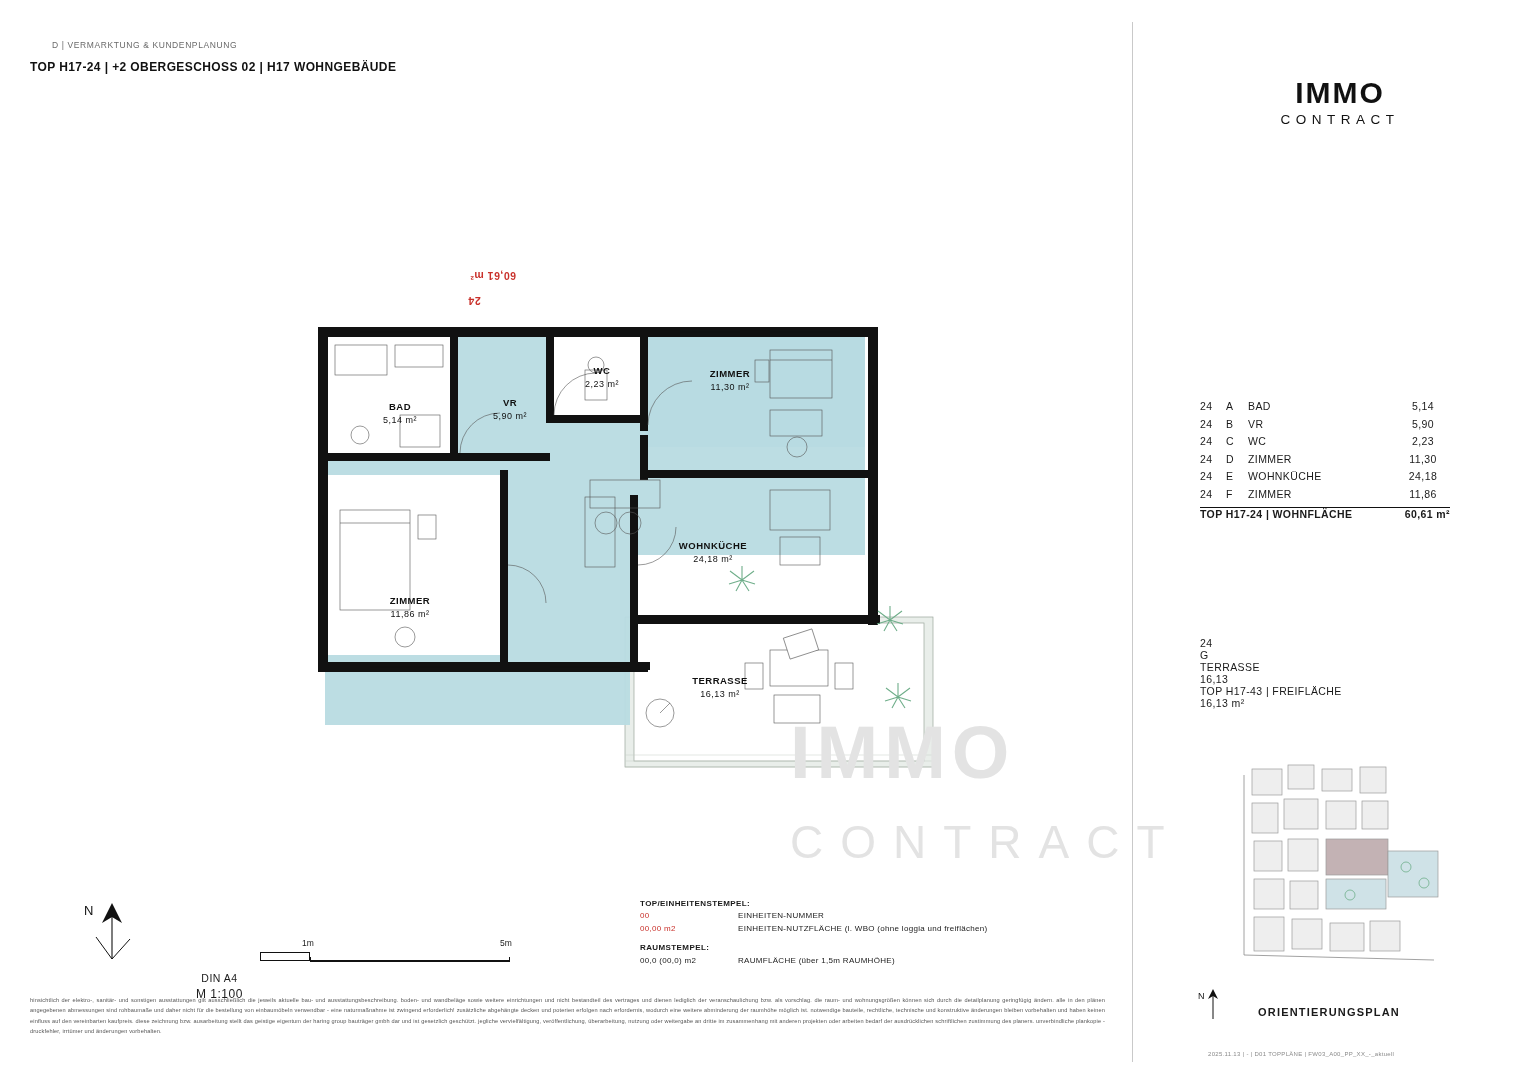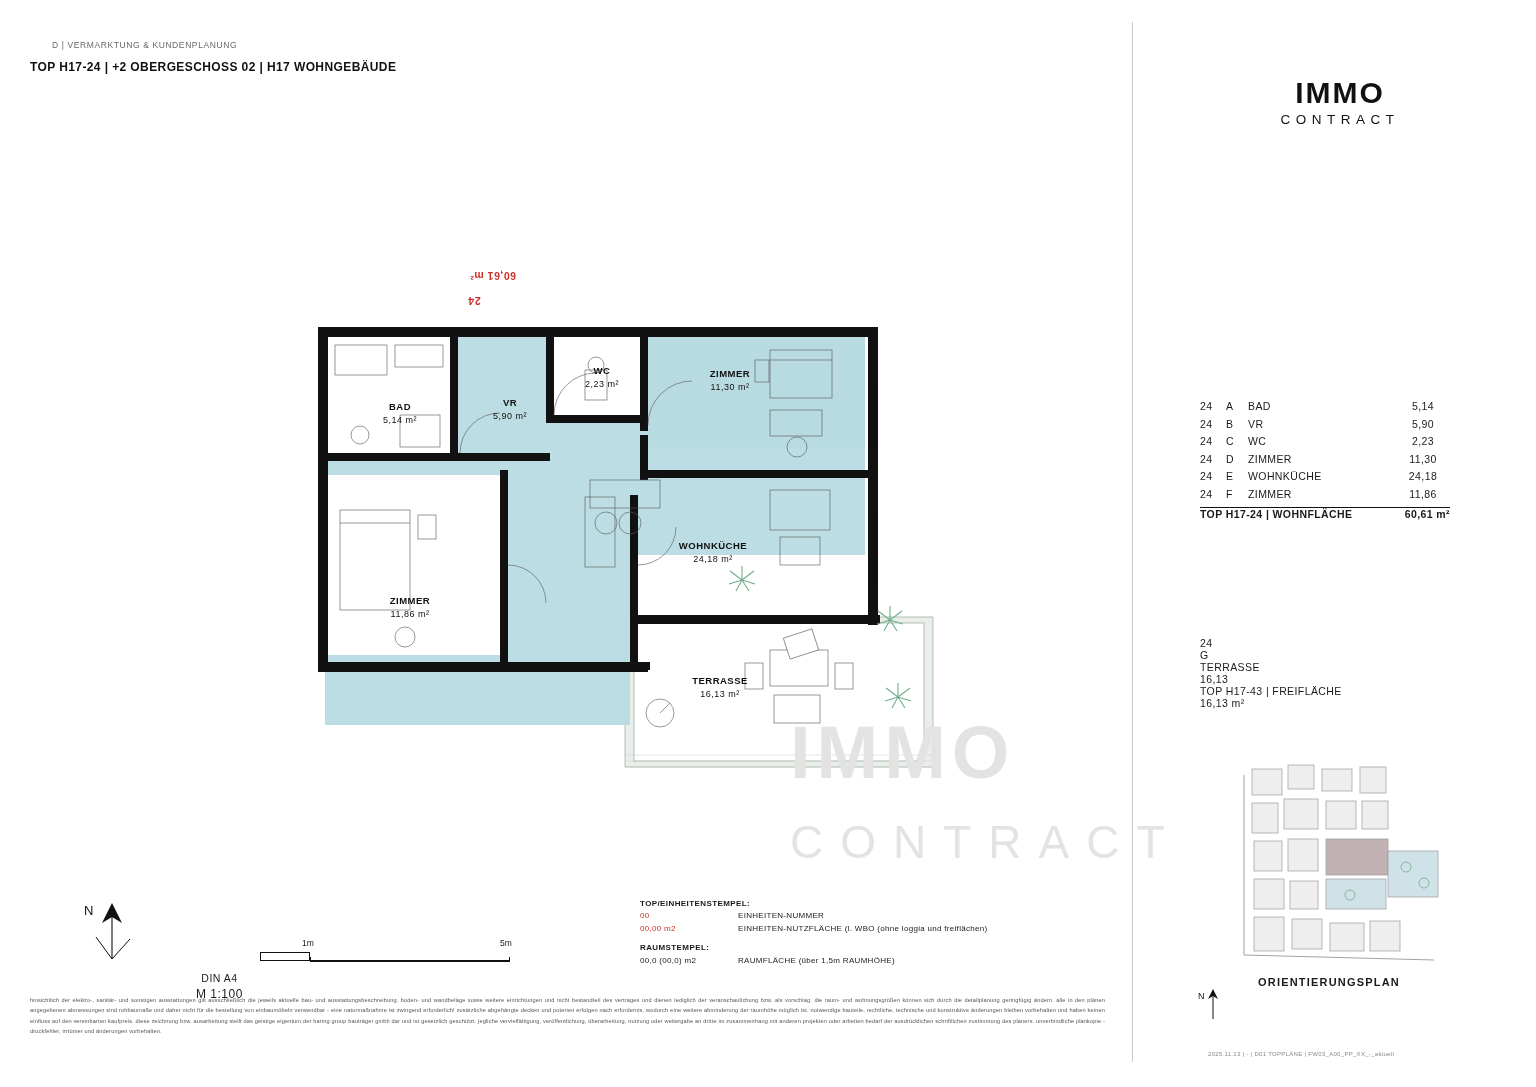--- a/index.html
+++ b/index.html
@@ -27,21 +27,21 @@
   .tbl .c-val{width:54px;text-align:center;}
   .tbl .sum{border-top:1px solid #111;margin-top:2px;display:flex;font-weight:700;font-size:10.5px;}
   .tbl .sum .s-l{flex:1;}
   .tbl .sum .s-v{width:66px;text-align:right;}
 
   .tbl2{position:absolute;left:1200px;top:637px;width:250px;font-size:10.5px;letter-spacing:.4px;}
 
   
   .orient{position:absolute;left:1238px;top:755px;width:210px;height:215px;}
   .orient svg{display:block;}
-  .orient-label{position:absolute;left:1258px;top:976px;font-size:11px;font-weight:700;letter-spacing:1.2px;text-align:center;}
+  .orient-label{position:absolute;left:1258px;top:1006px;font-size:11px;font-weight:700;letter-spacing:1.2px;text-align:center;}
   .north2{position:absolute;left:1196px;top:985px;width:34px;height:38px;}
   .footer-code{position:absolute;left:1208px;top:1051px;font-size:6px;color:#8a8a8a;letter-spacing:.3px;}
 
   
   .north{position:absolute;left:82px;top:893px;width:60px;height:70px;}
   .din{position:absolute;left:196px;top:972px;font-size:10.5px;letter-spacing:.5px;text-align:center;}
   .din .m{font-size:12px;margin-top:3px;}
   .scalebar{position:absolute;left:260px;top:938px;width:250px;}
   .scalebar .labels{position:relative;height:12px;font-size:8.5px;}
   .scalebar .labels span{position:absolute;top:0;text-align:center;}

